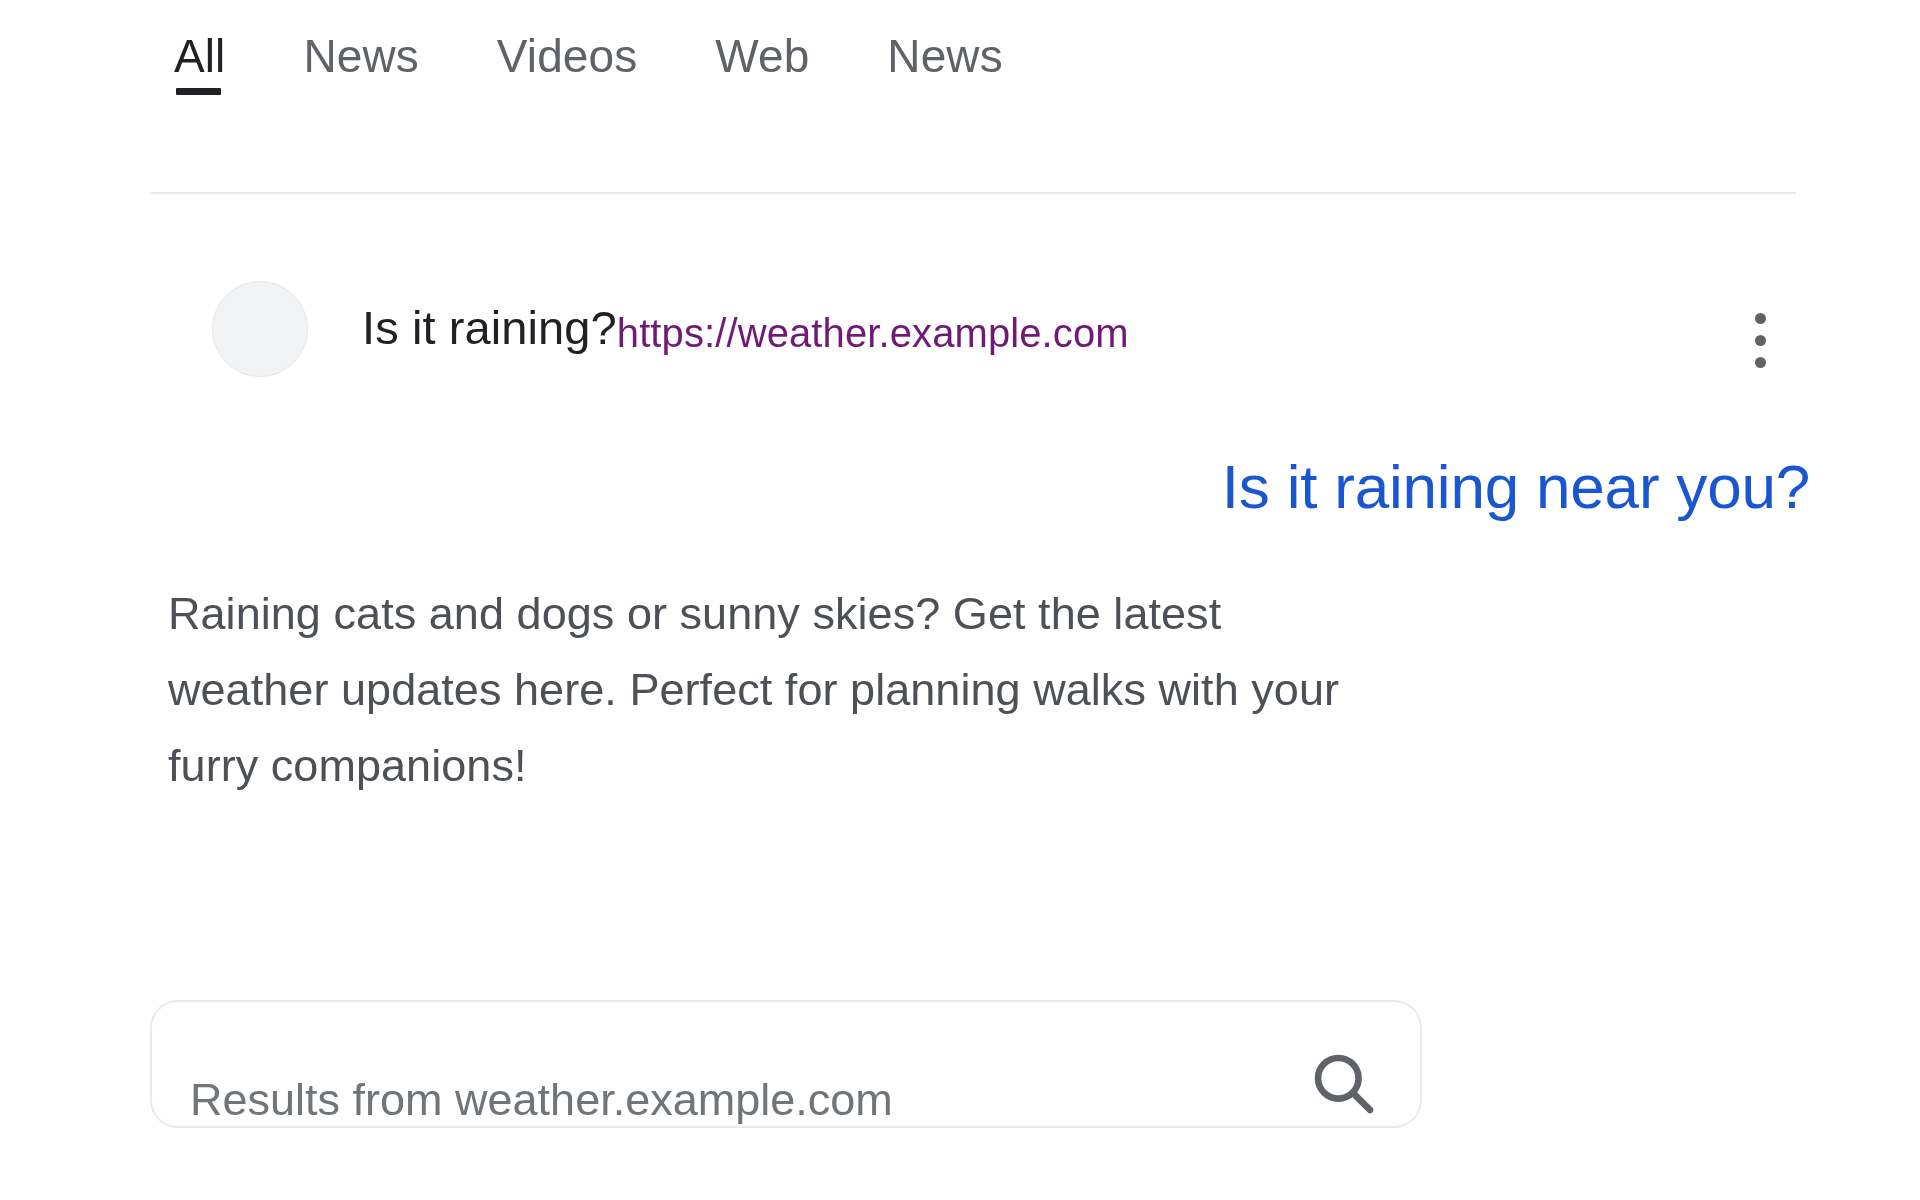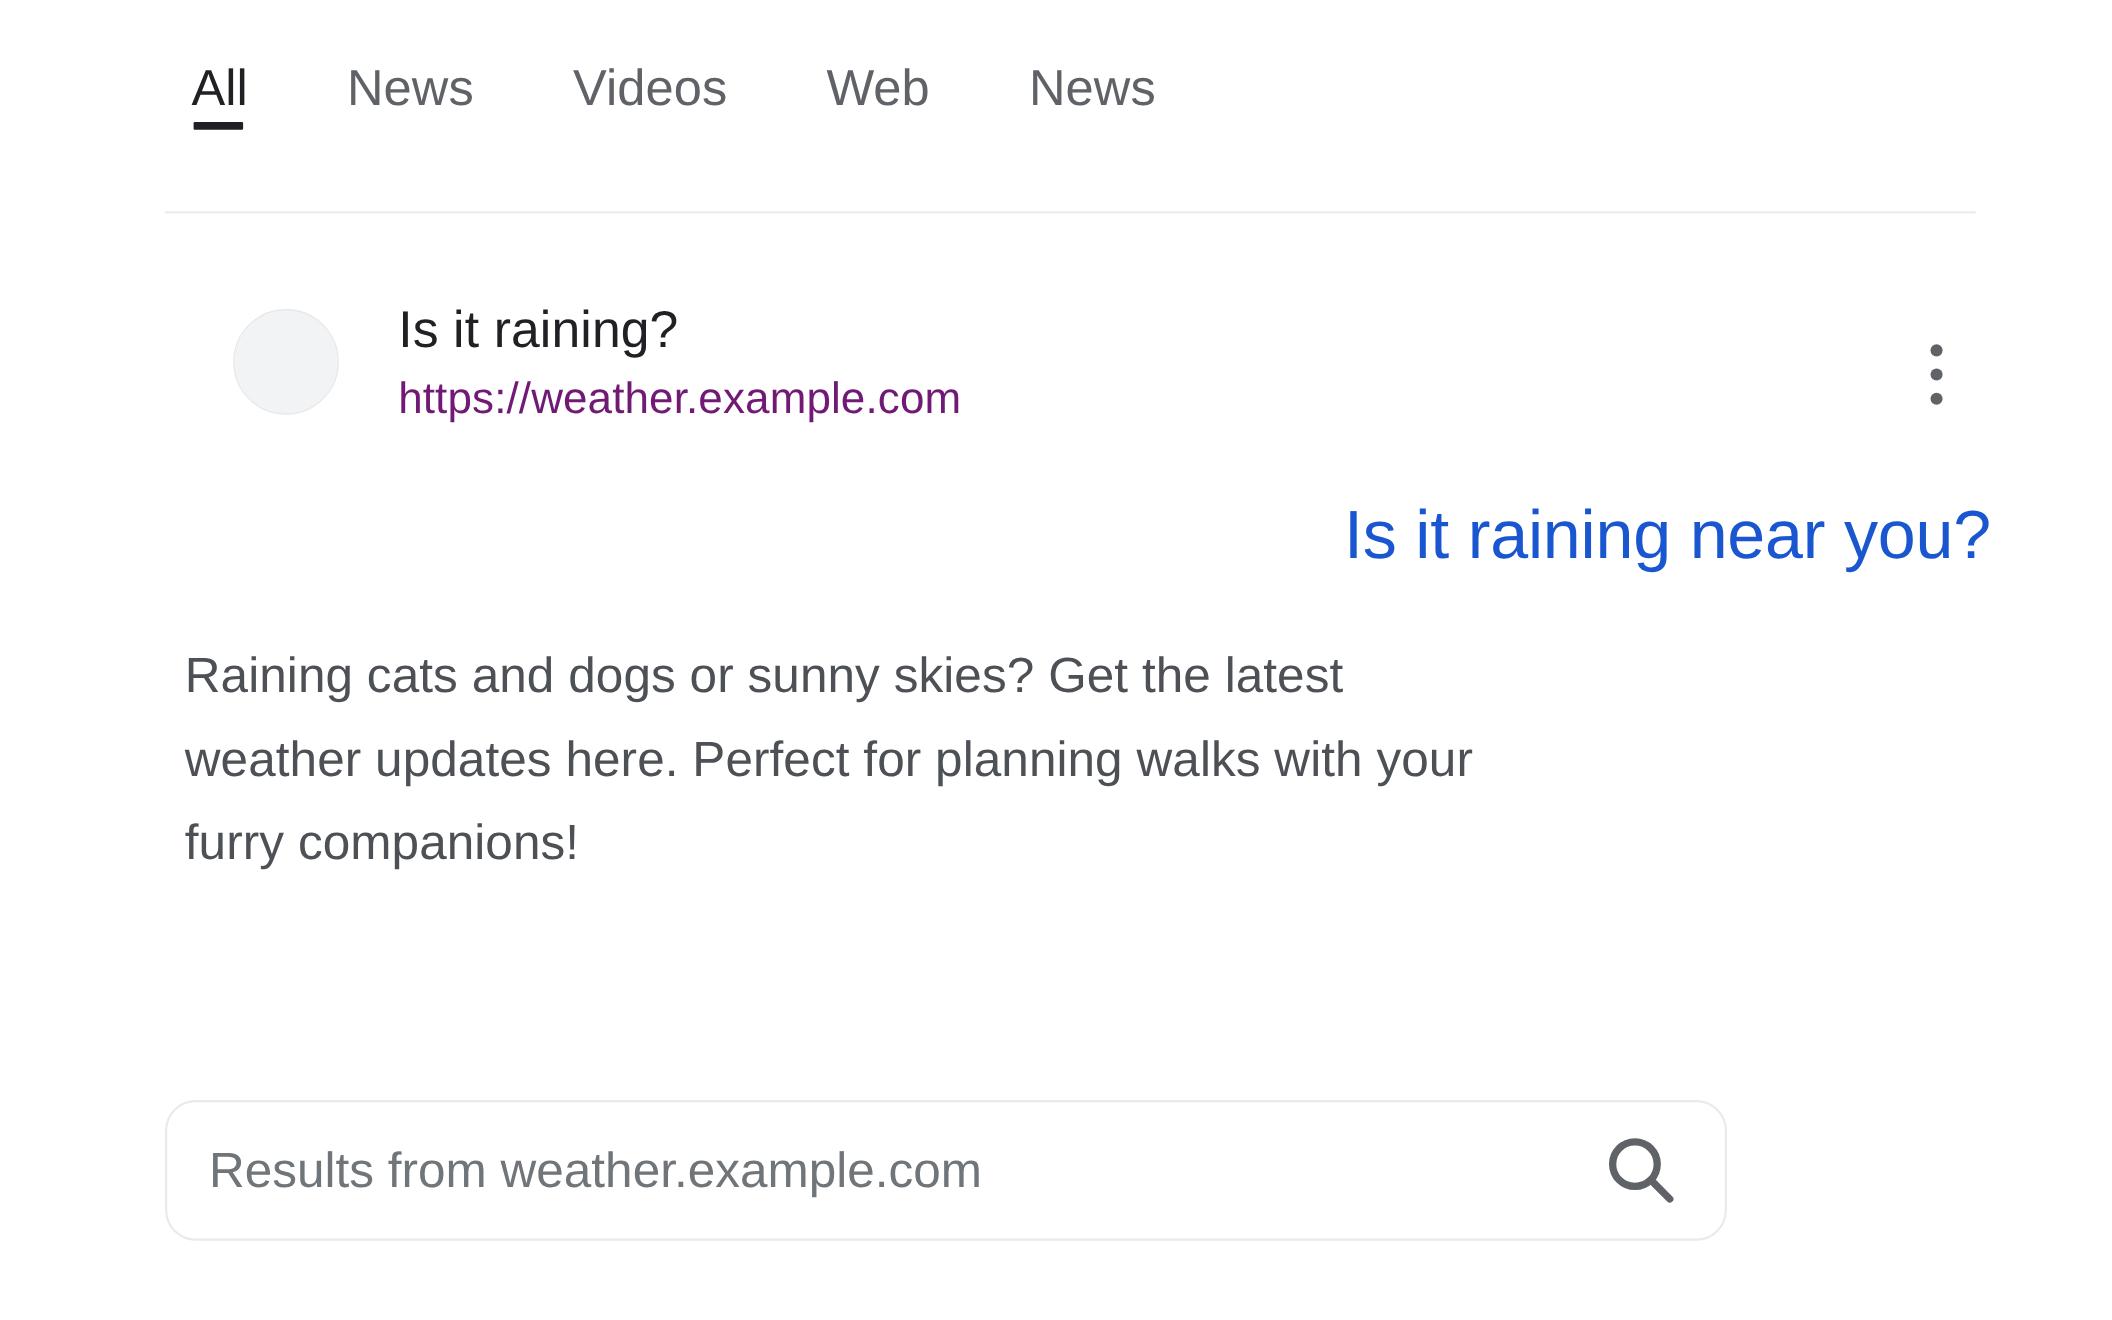--- a/index.html
+++ b/index.html
@@ -23,22 +23,22 @@
   
   .tabs-wrap {
     position: absolute;
     left: 150px;
     top: 10px;
     width: 1640px;
   }
 
   .tabs {
     display: flex;
-    align-items: flex-end;
-    gap: 12px;
+    align-items: center;
+    gap: 0px;
     height: 122px;
     padding-left: 24px;
   }
 
   .tab {
     position: relative;
     font-size: 46px;
     line-height: 46px;
     color: #5f6368;
     padding: 0 0 30px 0;
@@ -96,21 +96,21 @@
     height: 96px;
     border-radius: 50%;
     background: #f1f3f4;
     border: 1px solid #e4e7e9;
     flex: 0 0 auto;
   }
 
   .site-block {
     margin-left: 54px;
     display: flex;
-    flex-direction: column;
+    flex-direction: row;
     justify-content: space-between;
   }
 
   .site-name {
     font-size: 47px;
     line-height: 58px;
     color: #202124;
     letter-spacing: 0.1px;
   }
 
@@ -166,27 +166,27 @@
     color: #4d5156;
     max-width: 1280px;
     letter-spacing: 0.05px;
   }
 
   
   .sitesearch {
     position: absolute;
     left: 150px;
     top: 1000px;
-    width: 1420px;
+    width: 1272px;
     height: 128px;
     border: 2px solid #e8eaed;
     border-radius: 28px;
     background: #ffffff;
     display: flex;
-    align-items: center;
+    align-items: flex-end;
     padding: 0 34px 0 38px;
   }
 
   .sitesearch-input {
     flex: 1 1 auto;
     border: none;
     outline: none;
     background: transparent;
     font-family: "Liberation Sans", sans-serif;
     font-size: 45px;

